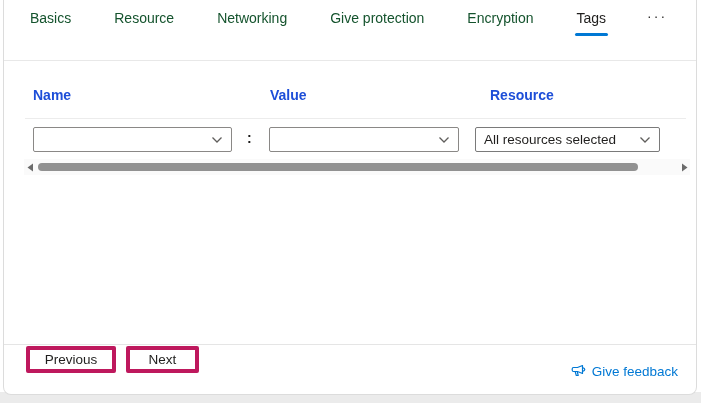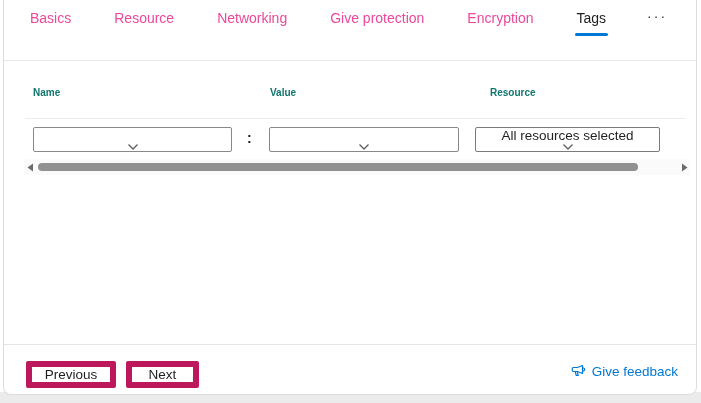--- a/index.html
+++ b/index.html
@@ -20,54 +20,53 @@
     border: 1px solid #dcdcdc;
     border-top: none;
     border-radius: 0 0 8px 8px;
   }
   
   .tabbar {
     position: absolute; left: 24px; top: 10px;
     display: flex; align-items: flex-start; column-gap: 39px;
   }
   .tab {
-    font-size: 14px; color: #ec4899; cursor: pointer;
+    font-size: 14px; color: #14532d; cursor: pointer;
     padding: 2px 2px 10px 2px; position: relative; white-space: nowrap;
   }
   .tab.selected { font-weight: 400; color: #201f1e; }
   .tab.selected::after {
     content: ""; position: absolute; left: 0; right: 0; bottom: 0;
     height: 3px; background: #0078d4; border-radius: 2px;
   }
   .tab-more { font-size: 14px; color: #323130; letter-spacing: 2px; padding-top: 0px; cursor: pointer; }
   .tab-divider {
     position: absolute; left: 0; right: 0; top: 62px;
     height: 1px; background: #e8e8e8;
   }
   
   .col-header {
     position: absolute; top: 89px;
-    font-size: 10px; font-weight: 700; color: #0f766e;
+    font-size: 14px; font-weight: 700; color: #1d4ed8;
   }
   .col-header.name { left: 29px; }
   .col-header.value { left: 266px; }
   .col-header.resource { left: 471px; padding-left: 15px; }
   .header-divider {
     position: absolute; left: 21px; right: 10px; top: 120px;
     height: 1px; background: #ececec;
   }
   
   .dropdown {
     position: absolute; top: 129px; height: 25px;
     background: #fff;
     border: 1px solid #8a8886; border-radius: 2px;
     display: flex; align-items: center;
     padding: 0 8px; font-size: 13.5px; color: #201f1e;
     cursor: pointer;
-    flex-direction: column;
   }
   .dropdown .dd-value { flex: 1; white-space: nowrap; overflow: hidden; }
   .dropdown .chev { flex: none; display: flex; align-items: center; }
   .dd-name { left: 29px; width: 199px; }
   .dd-value-box { left: 265px; width: 190px; }
   .dd-resource { left: 471px; width: 185px; border-color: #7a7a7a; }
   .colon-sep {
     position: absolute; left: 243px; top: 132px;
     font-size: 14px; font-weight: 700; color: #1b1a19;
   }
@@ -82,22 +81,22 @@
   .hscroll .thumb {
     position: absolute; left: 0; top: 1px; height: 8px; width: 94%;
     background: #919191; border-radius: 5px; cursor: grab;
   }
   
   .footer-divider {
     position: absolute; left: 0; right: 0; top: 346px;
     height: 1px; background: #e5e5e5;
   }
   .btn {
-    position: absolute; top: 363px; height: 27px;
-    background: #ffffff; border: 6px solid #be185d; border-radius: 2px;
+    position: absolute; top: 348px; height: 27px;
+    background: #ffffff; border: 4px solid #be185d; border-radius: 2px;
     font-family: "Liberation Sans", sans-serif;
     font-size: 13.5px; color: #201f1e;
     display: flex; align-items: center; justify-content: center;
     cursor: pointer;
   }
   .btn-previous { left: 22px; width: 90px; }
   .btn-next { left: 122px; width: 73px; text-align: right; }
   .btn-primary {
     left: 204px; width: 135px;
     background: #0078d4; border-color: #0078d4;

